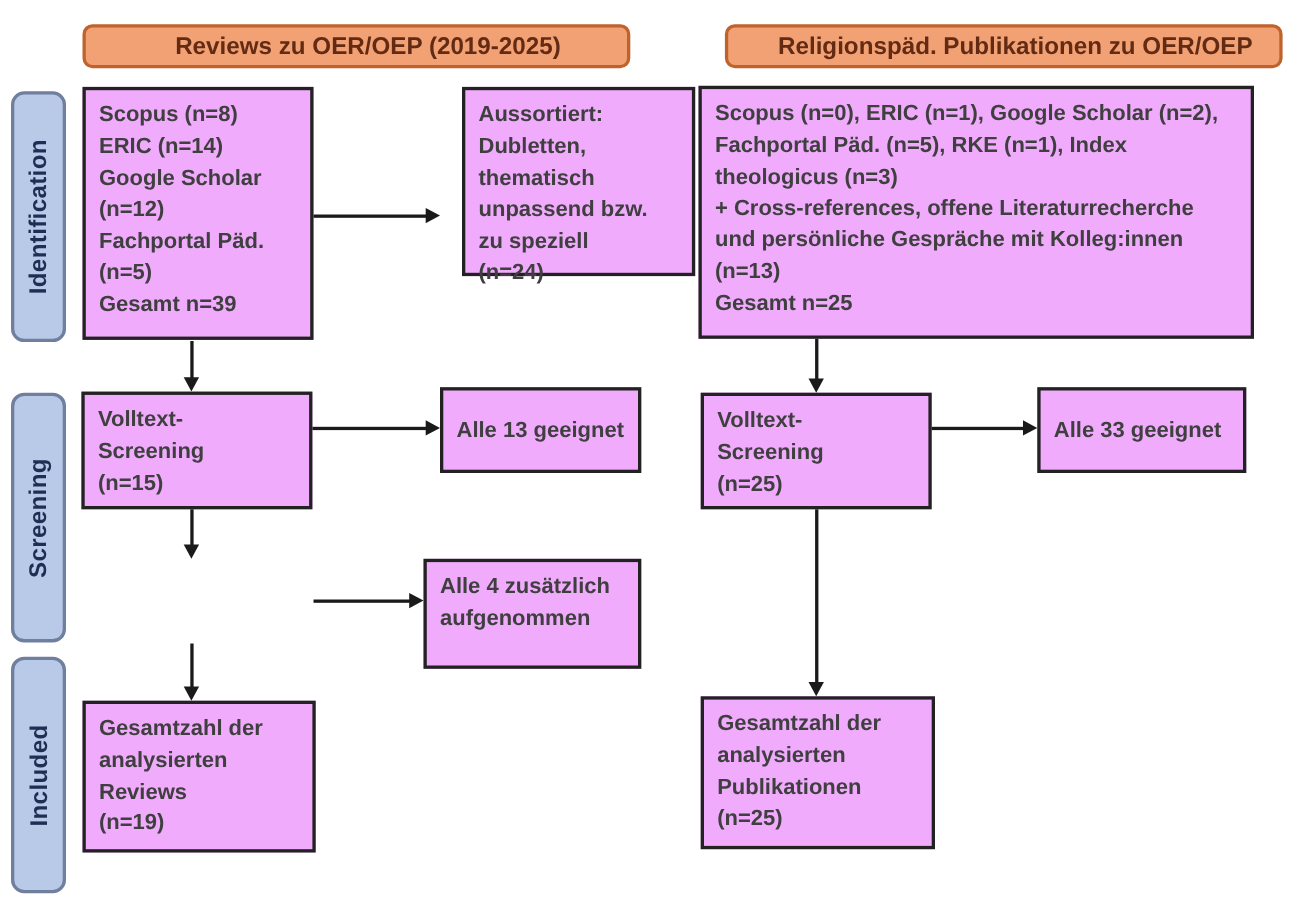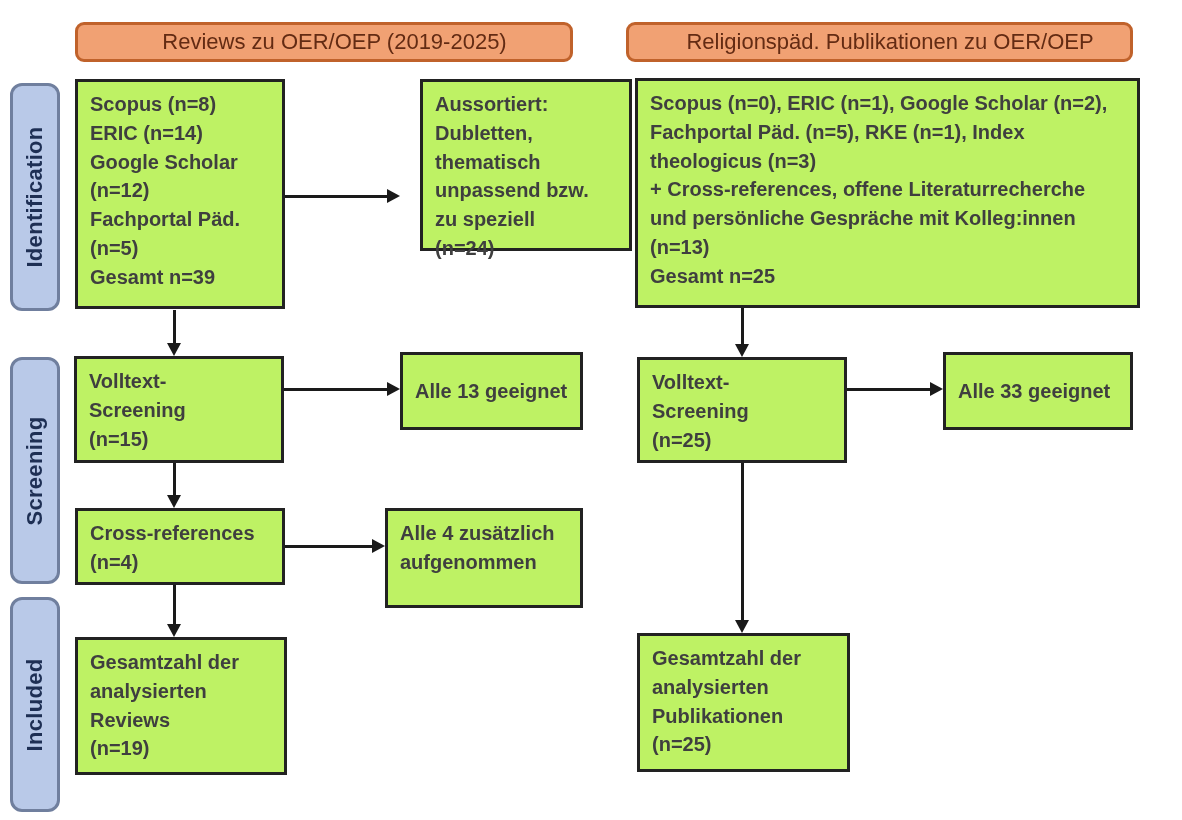--- a/index.html
+++ b/index.html
@@ -9,36 +9,36 @@
   }
   html,body{margin:0;padding:0;background:#fff;}
   .canvas{
     position:relative;width:1182px;height:820px;background:var(--bg);
     font-family:"Liberation Sans","DejaVu Sans",sans-serif;overflow:hidden;
   }
   .hdr{
     position:absolute;box-sizing:border-box;
     background:var(--header-fill);border:3px solid var(--header-border);
     border-radius:9px;color:var(--header-text);
-    font-size:22px;font-weight:400;
+    font-size:22px;font-weight:700;
     display:flex;align-items:center;justify-content:center;text-align:center;padding-left:21px;
   }
   .stage{
     position:absolute;box-sizing:border-box;
     background:var(--stage-fill);border:3px solid var(--stage-border);
     border-radius:12px;color:var(--stage-text);
     display:flex;align-items:center;justify-content:center;
   }
   .stage span{
     transform:rotate(-90deg);white-space:nowrap;
     font-size:22px;font-weight:700;letter-spacing:.3px;
   }
   .pbox{
     position:absolute;box-sizing:border-box;
-    background:#bef264;border:3px solid var(--box-border);
+    background:#f0abfc;border:3px solid var(--box-border);
     color:var(--box-text);font-size:20px;font-weight:700;
     line-height:1.44;padding:8px 12px;white-space:pre-line;
   }
   .arr{position:absolute;background:var(--arrow);}
   .arr-h{height:3px;}
   .arr-v{width:3px;}
   .ah,.av{position:absolute;width:0;height:0;}
   .ah{ 
     right:-12px;top:-6px;
     border-top:7px solid transparent;border-bottom:7px solid transparent;
@@ -51,21 +51,21 @@
   }
 </style>
 </head>
 <body>
 
 <div class="canvas">
 
   <div class="hdr" style="left:75px;top:22px;width:498px;height:40px">
     <span>Reviews zu OER/OEP (2019-2025)</span>
   </div>
-  <div class="hdr" style="left:626px;top:22px;width:507px;height:40px">
+  <div class="hdr" style="left:659px;top:22px;width:507px;height:40px">
     <span>Religionspäd. Publikationen zu OER/OEP</span>
   </div>
 
   <div class="stage" style="left:10px;top:83px;width:50px;height:228px">
     <span>Identification</span>
   </div>
   <div class="stage" style="left:10px;top:357px;width:50px;height:227px">
     <span>Screening</span>
   </div>
   <div class="stage" style="left:10px;top:597px;width:50px;height:215px">
@@ -82,22 +82,20 @@
   <div class="pbox" style="left:420px;top:79px;width:212px;height:172px">Aussortiert:
 Dubletten,
 thematisch
 unpassend bzw.
 zu speziell
 (n=24)</div>
   <div class="pbox" style="left:74px;top:356px;width:210px;height:107px">Volltext-
 Screening
 (n=15)</div>
   <div class="pbox" style="left:400px;top:352px;width:183px;height:78px;display:flex;align-items:center">Alle 13 geeignet</div>
-  <div class="pbox" style="left:75px;top:508px;width:210px;height:77px">Cross-references
-(n=4)</div>
   <div class="pbox" style="left:385px;top:508px;width:198px;height:100px">Alle 4 zusätzlich
 aufgenommen</div>
   <div class="pbox" style="left:75px;top:637px;width:212px;height:138px">Gesamtzahl der
 analysierten
 Reviews
 (n=19)</div>
 
   <div class="pbox" style="left:635px;top:78px;width:505px;height:230px">Scopus (n=0), ERIC (n=1), Google Scholar (n=2),
 Fachportal Päd. (n=5), RKE (n=1), Index
 theologicus (n=3)

